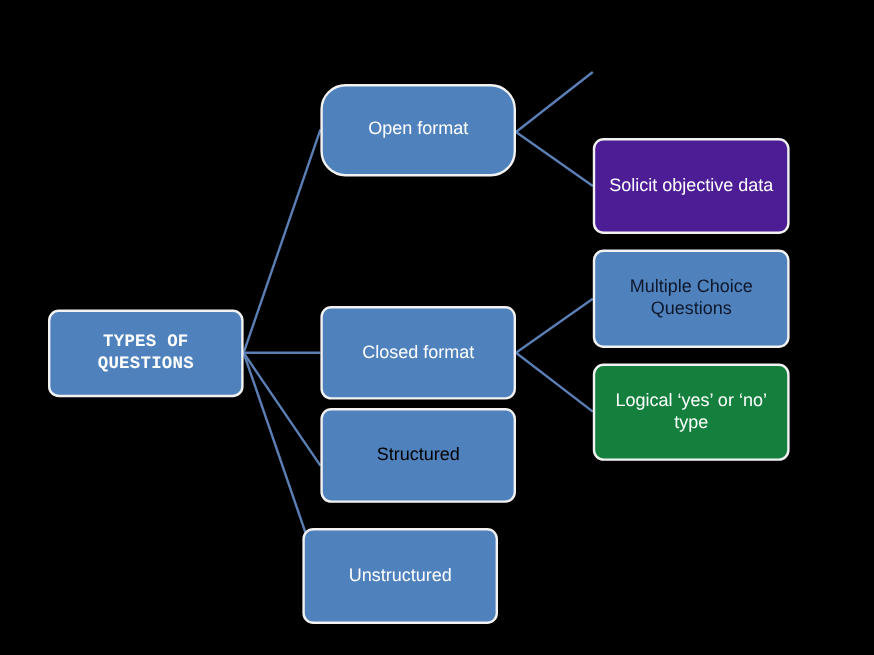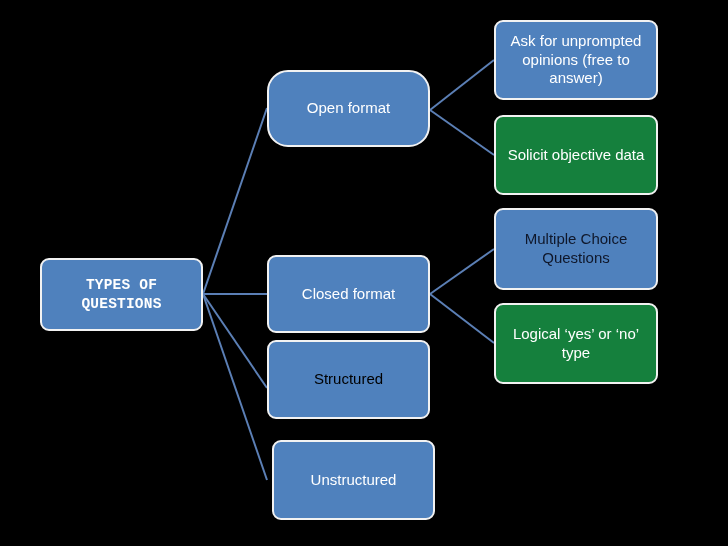--- a/index.html
+++ b/index.html
@@ -75,28 +75,25 @@
 
   <div class="node" id="node-l2-0" style="left: 267px; top: 70px; width: 163px; height: 77px; background: rgb(79, 129, 189); border-color: rgb(242, 242, 242); color: rgb(255, 255, 255); border-radius: 21px;">
     <span class="label">Open format</span>
   </div>
   <div class="node" id="node-l2-1" style="left: 267px; top: 255px; width: 163px; height: 78px; background: rgb(79, 129, 189); border-color: rgb(242, 242, 242); color: rgb(255, 255, 255);">
     <span class="label">Closed format</span>
   </div>
   <div class="node" id="node-l2-2" style="left: 267px; top: 340px; width: 163px; height: 79px; background: rgb(79, 129, 189); border-color: rgb(242, 242, 242); color: #000000;">
     <span class="label">Structured</span>
   </div>
-  <div class="node" id="node-l2-3" style="left: 272px; top: 440px; width: 163px; height: 80px; background: rgb(79, 129, 189); border-color: rgb(242, 242, 242); color: rgb(255, 255, 255);">
+  <div class="node" id="node-l2-3" style="left: 252px; top: 440px; width: 163px; height: 80px; background: rgb(79, 129, 189); border-color: rgb(242, 242, 242); color: rgb(255, 255, 255);">
     <span class="label">Unstructured</span>
   </div>
 
-  <div class="node" id="node-l3-0" style="left: 494px; top: 20px; width: 164px; height: 80px; background: rgb(79, 129, 189); border-color: rgb(242, 242, 242); color: rgb(255, 255, 255);">
-    <span class="label">Ask for unprompted opinions (free to answer)</span>
-  </div>
-  <div class="node" id="node-l3-1" style="left: 494px; top: 115px; width: 164px; height: 80px; background: #15803d; border-color: rgb(242, 242, 242); color: rgb(255, 255, 255);">
+  <div class="node" id="node-l3-1" style="left: 494px; top: 115px; width: 164px; height: 80px; background: #4c1d95; border-color: rgb(242, 242, 242); color: rgb(255, 255, 255);">
     <span class="label">Solicit objective data</span>
   </div>
   <div class="node" id="node-l3-2" style="left: 494px; top: 208px; width: 164px; height: 82px; background: rgb(79, 129, 189); border-color: rgb(242, 242, 242); color: #0f172a;">
     <span class="label">Multiple Choice Questions</span>
   </div>
   <div class="node" id="node-l3-3" style="left: 494px; top: 303px; width: 164px; height: 81px; background: #15803d; border-color: rgb(242, 242, 242); color: rgb(255, 255, 255);">
     <span class="label">Logical ‘yes’ or ‘no’ type</span>
   </div>
 
 </div>

